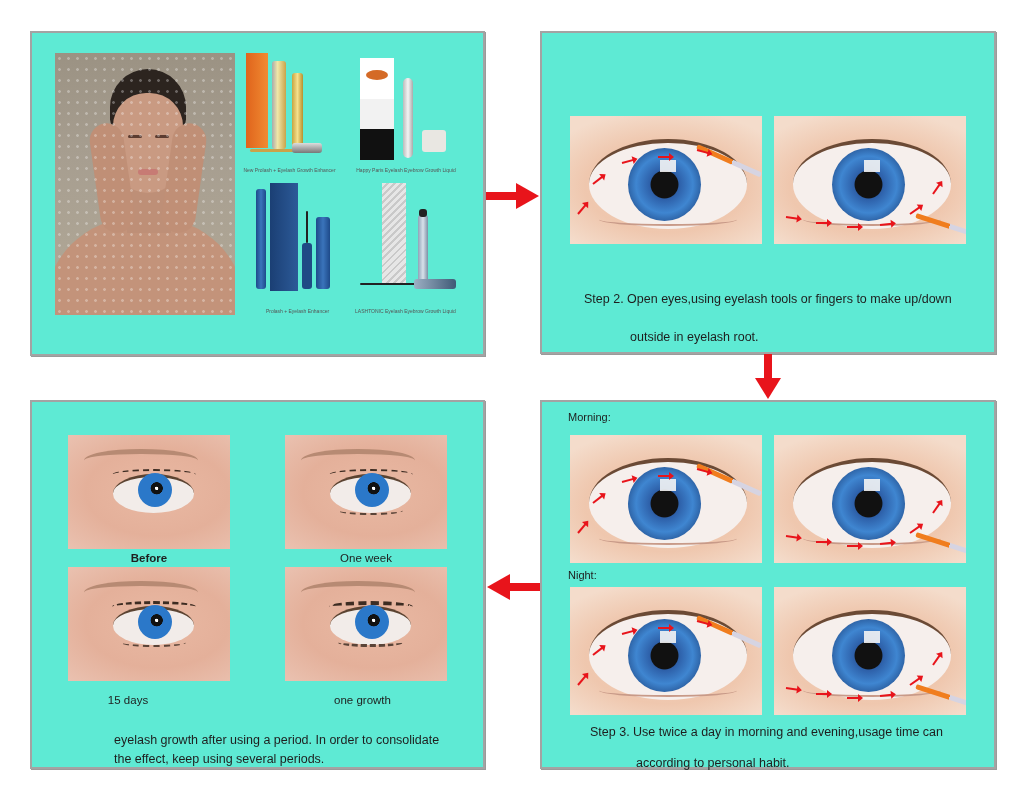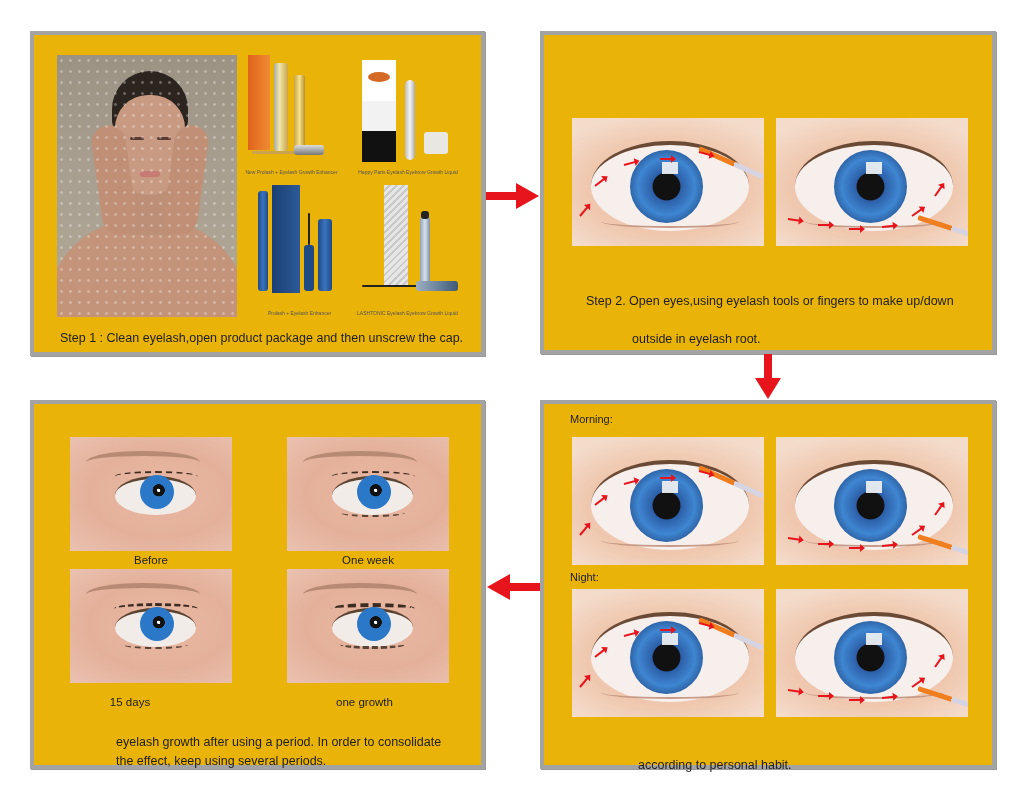--- a/index.html
+++ b/index.html
@@ -1,19 +1,19 @@
 <!DOCTYPE html>
 <html><head>
 <meta charset="utf-8">
 <style>
   * { box-sizing: border-box; margin: 0; padding: 0; }
   html, body { width: 1024px; height: 800px; background: #ffffff; overflow: hidden; }
   body { position: relative; font-family: "Liberation Sans", sans-serif; color: #1a1a1a; }
 
-  .panel { position: absolute; border: 4px solid #a3a3a3; background: #eab308; box-shadow: 1px 1px 0 #9a9a9a; }
+  .panel { position: absolute; border: 2px solid #a3a3a3; background: #5eead4; box-shadow: 1px 1px 0 #9a9a9a; }
   #p1 { left: 30px; top: 31px; width: 455px; height: 325px; }
   #p2 { left: 540px; top: 31px; width: 456px; height: 323px; }
   #p3 { left: 540px; top: 400px; width: 456px; height: 369px; }
   #p4 { left: 30px; top: 400px; width: 455px; height: 369px; }
   .caption { position: absolute; font-size: 12.5px; line-height: 19px; color: #1e1e1e; }
   .small-cap { position: absolute; font-size: 5px; color: #555; white-space: nowrap; text-align: center; }
   .label { position: absolute; font-size: 11px; color: #1e1e1e; }
   .photo-label { position: absolute; font-size: 11.5px; color: #1e1e1e; text-align: center; }
 
   
@@ -104,21 +104,20 @@
 
   <div class="prod" style="left:320px; top:150px; width:110px; height:112px;">
     <div class="box" style="left:30px; top:0; width:24px; height:100px; background:repeating-linear-gradient(135deg,#e6e6e6 0 3px,#c9c9c9 3px 5px);"></div>
     <div class="tube" style="left:66px; top:32px; width:10px; height:72px; background:linear-gradient(90deg,#8ea3b8,#d8e1ea,#7d90a5);"></div>
     <div class="tube" style="left:67px; top:26px; width:8px; height:8px; background:#222;"></div>
     <div class="tube" style="left:8px; top:100px; width:60px; height:2px; background:#222;"></div>
     <div class="tube" style="left:62px; top:96px; width:42px; height:10px; background:linear-gradient(90deg,#9db0c4,#3f5a76);"></div>
   </div>
   <div class="small-cap" style="left:316px; top:275px; width:115px;">LASHTONIC Eyelash Eyebrow Growth Liquid</div>
 
-  <div class="caption" style="left:26px; top:294px; width:420px;">Step 1 : Clean eyelash,open product package and then unscrew the cap.</div>
 </div>
 
 <svg class="arrow" style="left:486px; top:182px;" width="54" height="28" viewBox="0 0 54 28">
   <rect x="0" y="10" width="32" height="8" fill="#e8141b"></rect>
   <polygon points="30,1 53,14 30,27" fill="#e8141b"></polygon>
 </svg>
 
 <div id="p2" class="panel">
   <div class="eyephoto" style="left:28px; top:83px; width:192px; height:128px;">
     <div class="lid"></div>
@@ -205,36 +204,37 @@
     <div class="lower"></div>
     <div class="brush" style="left:74%; top:76%; width:64px; transform:rotate(18deg);"></div>
     <div class="ra" style="left:6%; top:78%; width:12px; transform:rotate(8deg);"></div>
     <div class="ra" style="left:22%; top:83%; width:12px;"></div>
     <div class="ra" style="left:38%; top:86%; width:12px;"></div>
     <div class="ra" style="left:55%; top:84%; width:12px; transform:rotate(-6deg);"></div>
     <div class="ra" style="left:71%; top:76%; width:12px; transform:rotate(-35deg);"></div>
     <div class="ra" style="left:83%; top:60%; width:12px; transform:rotate(-55deg);"></div>
   </div>
 
+  <div class="caption" style="left:48px; top:321px;">Step 3. Use twice a day in morning and evening,usage time can</div>
   <div class="caption" style="left:94px; top:340px;margin-top:12px;">according to personal habit.</div>
 </div>
 
 <svg class="arrow" style="left:486px; top:573px;" width="54" height="28" viewBox="0 0 54 28">
   <rect x="22" y="10" width="32" height="8" fill="#e8141b"></rect>
   <polygon points="24,1 1,14 24,27" fill="#e8141b"></polygon>
 </svg>
 
 <div id="p4" class="panel">
   <div class="face-photo" style="left:36px; top:33px; width:162px; height:114px;">
     <div class="brow"></div>
       <div class="eyew"></div>
       <div class="lash"></div>
       <div class="iris"></div>
   </div>
-  <div class="photo-label" style="left:36px; top:150px; width:162px;">Before</div>
+  <div class="photo-label" style="left:36px; top:150px; width:162px;font-weight:bold;">Before</div>
 
   <div class="face-photo" style="left:253px; top:33px; width:162px; height:114px;">
     <div class="brow"></div>
       <div class="eyew"></div>
       <div class="lash"></div>
       <div class="iris"></div>
       <div class="lowlash"></div>
   </div>
   <div class="photo-label" style="left:253px; top:150px; width:162px;">One week</div>
 

